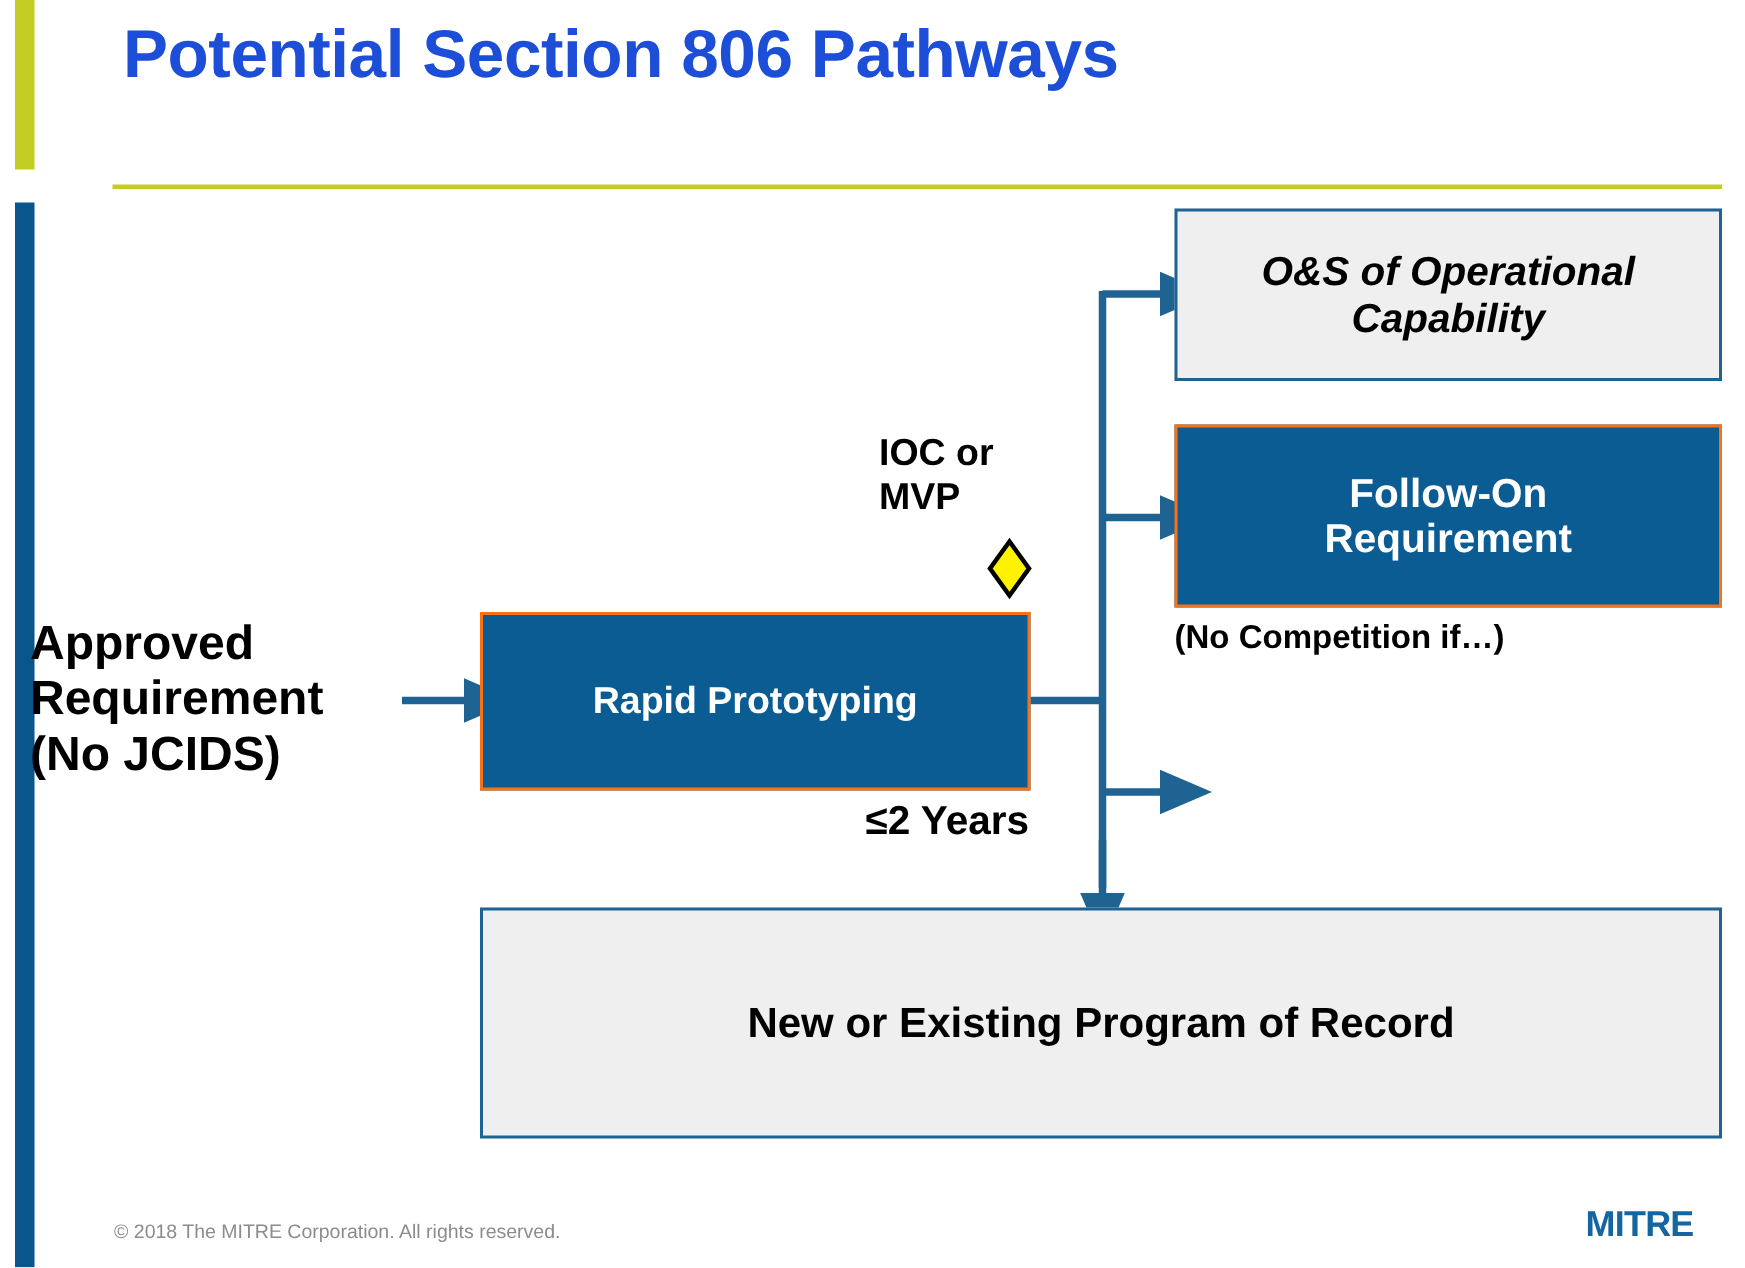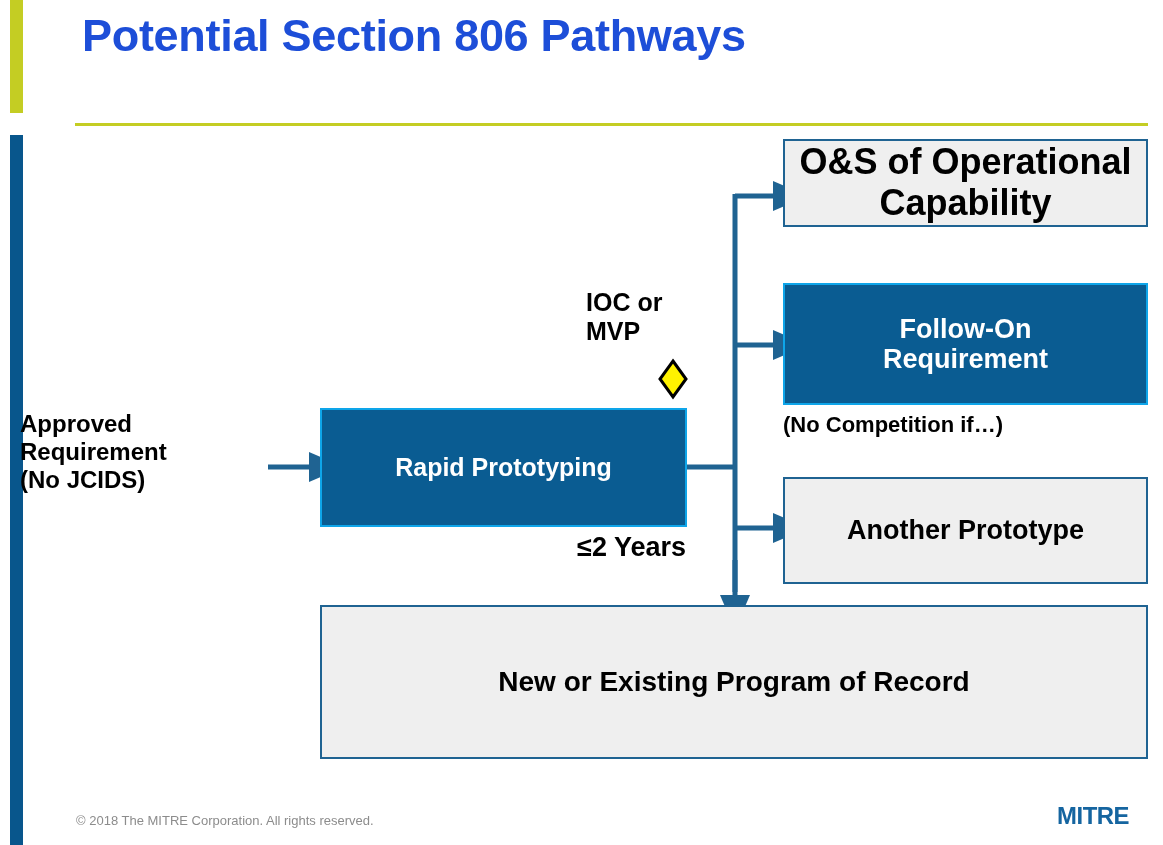--- a/index.html
+++ b/index.html
@@ -70,27 +70,28 @@
     font-weight: bold;
     line-height: 1.13;
   }
   .box-light {
     background: #EFEFEF;
     border: 2px solid #1F6392;
     color: #000000;
   }
   .box-solid {
     background: #0A5C92;
-    border: 2px solid #0ea5e9;
+    border: 2px solid #f97316;
     color: #FFFFFF;
   }
 
   #box-oands {
-    left: 783px;  top: 139px;  width: 365px; height: 88px;
-    font-size: 36px;
+    left: 783px;  top: 139px;  width: 365px; height: 115px;
+    font-size: 27px;
+    font-style: italic;
   }
   #box-followon {
     left: 783px;  top: 283px;  width: 365px; height: 122px;
     font-size: 27px;
   }
   #box-another {
     left: 783px;  top: 477px;  width: 365px; height: 107px;
     font-size: 27px;
   }
   #box-rapid {
@@ -104,21 +105,21 @@
 
   
   .label {
     position: absolute;
     font-weight: bold;
     color: #000000;
     line-height: 1.16;
   }
   #label-approved {
     left: 20px; top: 410px; width: 280px;
-    font-size: 24px;
+    font-size: 32px;
   }
   #label-iocmvp {
     left: 586px; top: 288px; width: 120px;
     font-size: 25px;
   }
   #label-nocomp {
     left: 783px; top: 412px; width: 365px;
     font-size: 22px;
   }
   #label-years {
@@ -217,23 +218,20 @@
 
   <div class="box box-solid" id="box-followon">
     <span>
       <span>Follow-On</span><br>
       <span>Requirement</span>
     </span>
   </div>
 
   <div class="label" id="label-nocomp">(No Competition if…)</div>
 
-  <div class="box box-light" id="box-another">
-    <span>Another Prototype</span>
-  </div>
 
   <div class="box box-light" id="box-por">
     <span>New or Existing Program of Record</span>
   </div>
 
   <div class="copyright">© 2018 The MITRE Corporation. All rights reserved.</div>
 
   <svg class="mitre-logo" viewBox="0 0 200 62" xmlns="http://www.w3.org/2000/svg">
     <text x="0" y="48" font-family="Liberation Sans, sans-serif" font-size="52" font-weight="bold" fill="#1565A0" letter-spacing="-1">MITRE</text>
   </svg>

